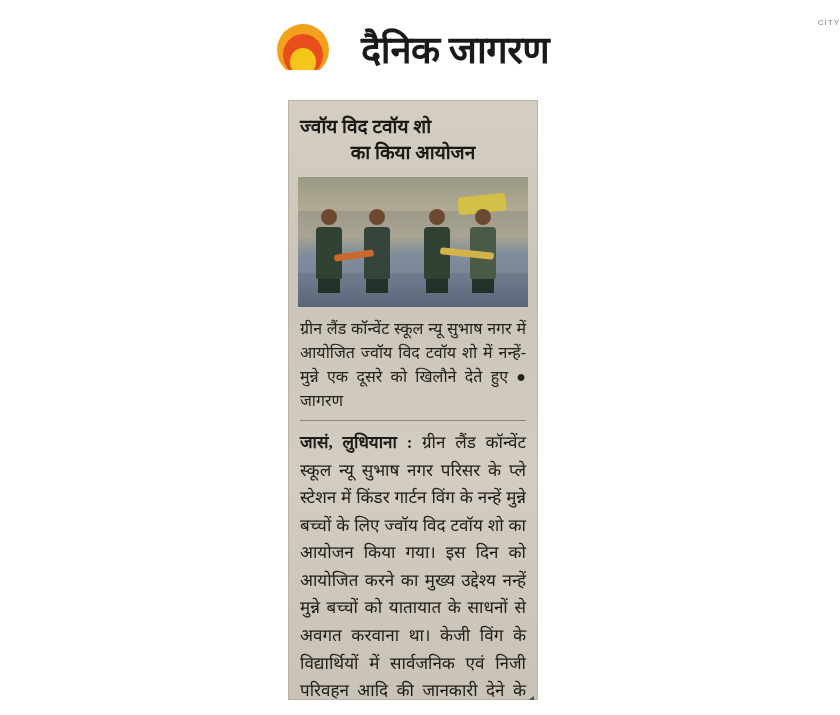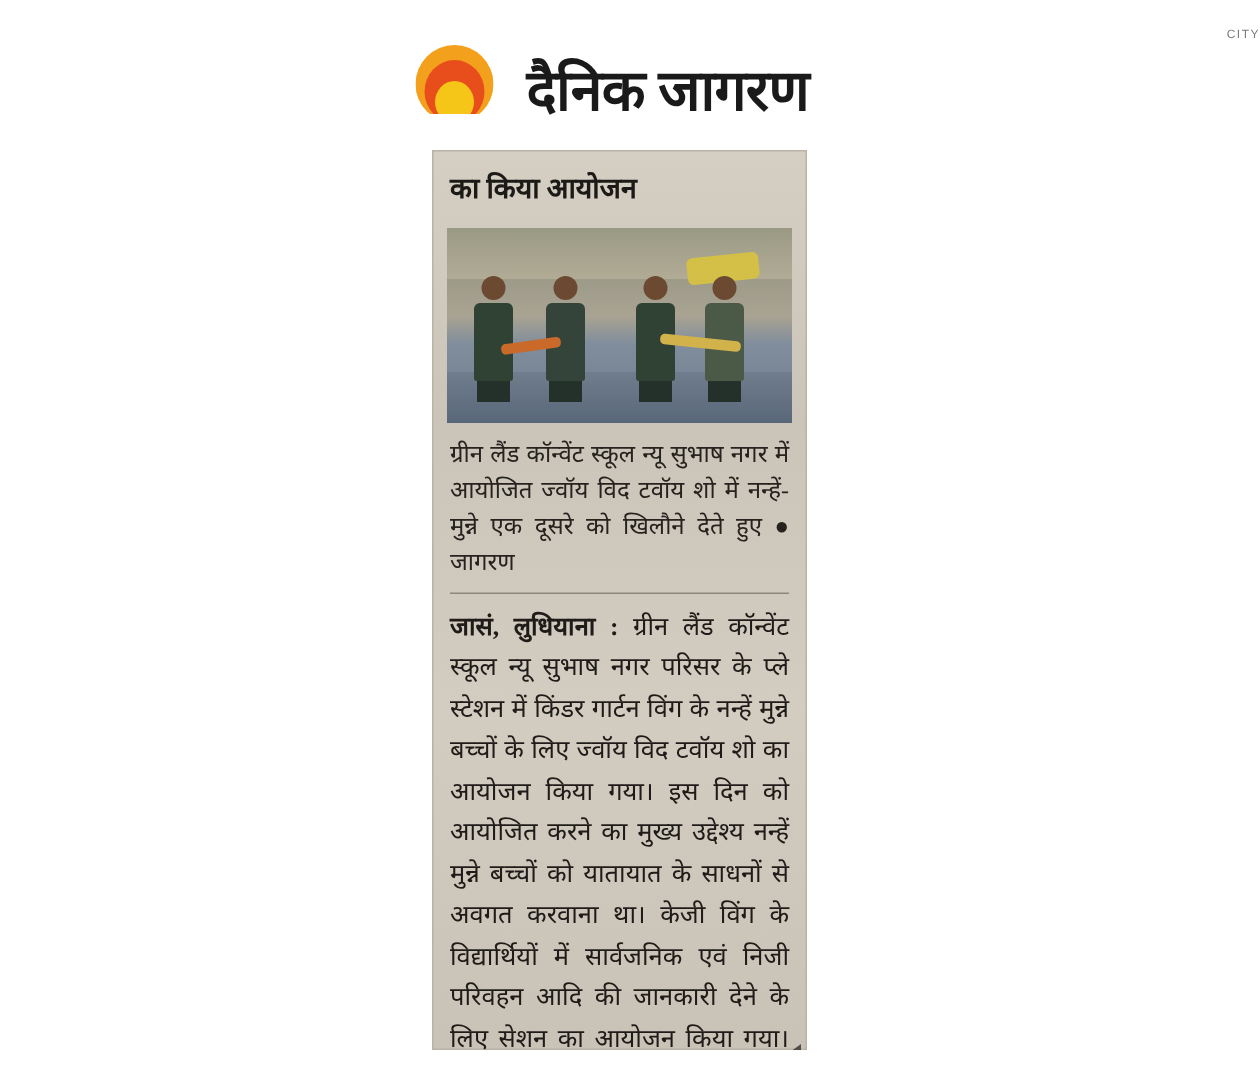--- a/index.html
+++ b/index.html
@@ -21,22 +21,22 @@
   }
 
   
   .masthead {
     position: absolute;
     left: 275px;
     top: 22px;
     width: 300px;
     height: 62px;
     display: flex;
-    align-items: flex-end;
-    gap: 20px;
+    align-items: flex-start;
+    gap: 30px;
   }
   .logo-mark {
     position: relative;
     width: 56px;
     height: 56px;
     flex: 0 0 56px;
   }
   .logo-mark .arc {
     position: absolute;
     border-radius: 50% 50% 50% 50% / 60% 60% 40% 40%;
@@ -104,21 +104,21 @@
   }
 
   .headline {
     margin: 14px 12px 0 12px;
     font-family: "Liberation Serif", serif;
     font-weight: bold;
     font-size: 19px;
     line-height: 1.35;
     color: #1c1a17;
   }
-  .headline .l2 { display: block; }
+  .headline .l2 { display: block; text-align: center; }
 
   .photo {
     margin: 12px 10px 0 10px;
     height: 130px;
     position: relative;
     background: linear-gradient(180deg, #8d8e7c 0%, #a9a392 45%, #7f8d9c 60%, #6d7b8a 100%);
     overflow: hidden;
   }
   .photo .floor {
     position: absolute;
@@ -227,20 +227,21 @@
       <div class="arc arc3"></div>
       <div class="cut"></div>
     </div>
     <div class="brand-name">दैनिक जागरण</div>
   </div>
 
   <div class="clipping">
     <div class="clip-inner">
 
       <div class="headline">
+        <span>ज्वॉय विद टवॉय शो</span>
         <span class="l2">का किया आयोजन</span>
       </div>
 
       <div class="photo">
         <div class="wall-band"></div>
         <div class="floor"></div>
         <div class="yellow-obj"></div>
         <div class="kid k1">
             <div class="head"></div>
             <div class="body"></div>

